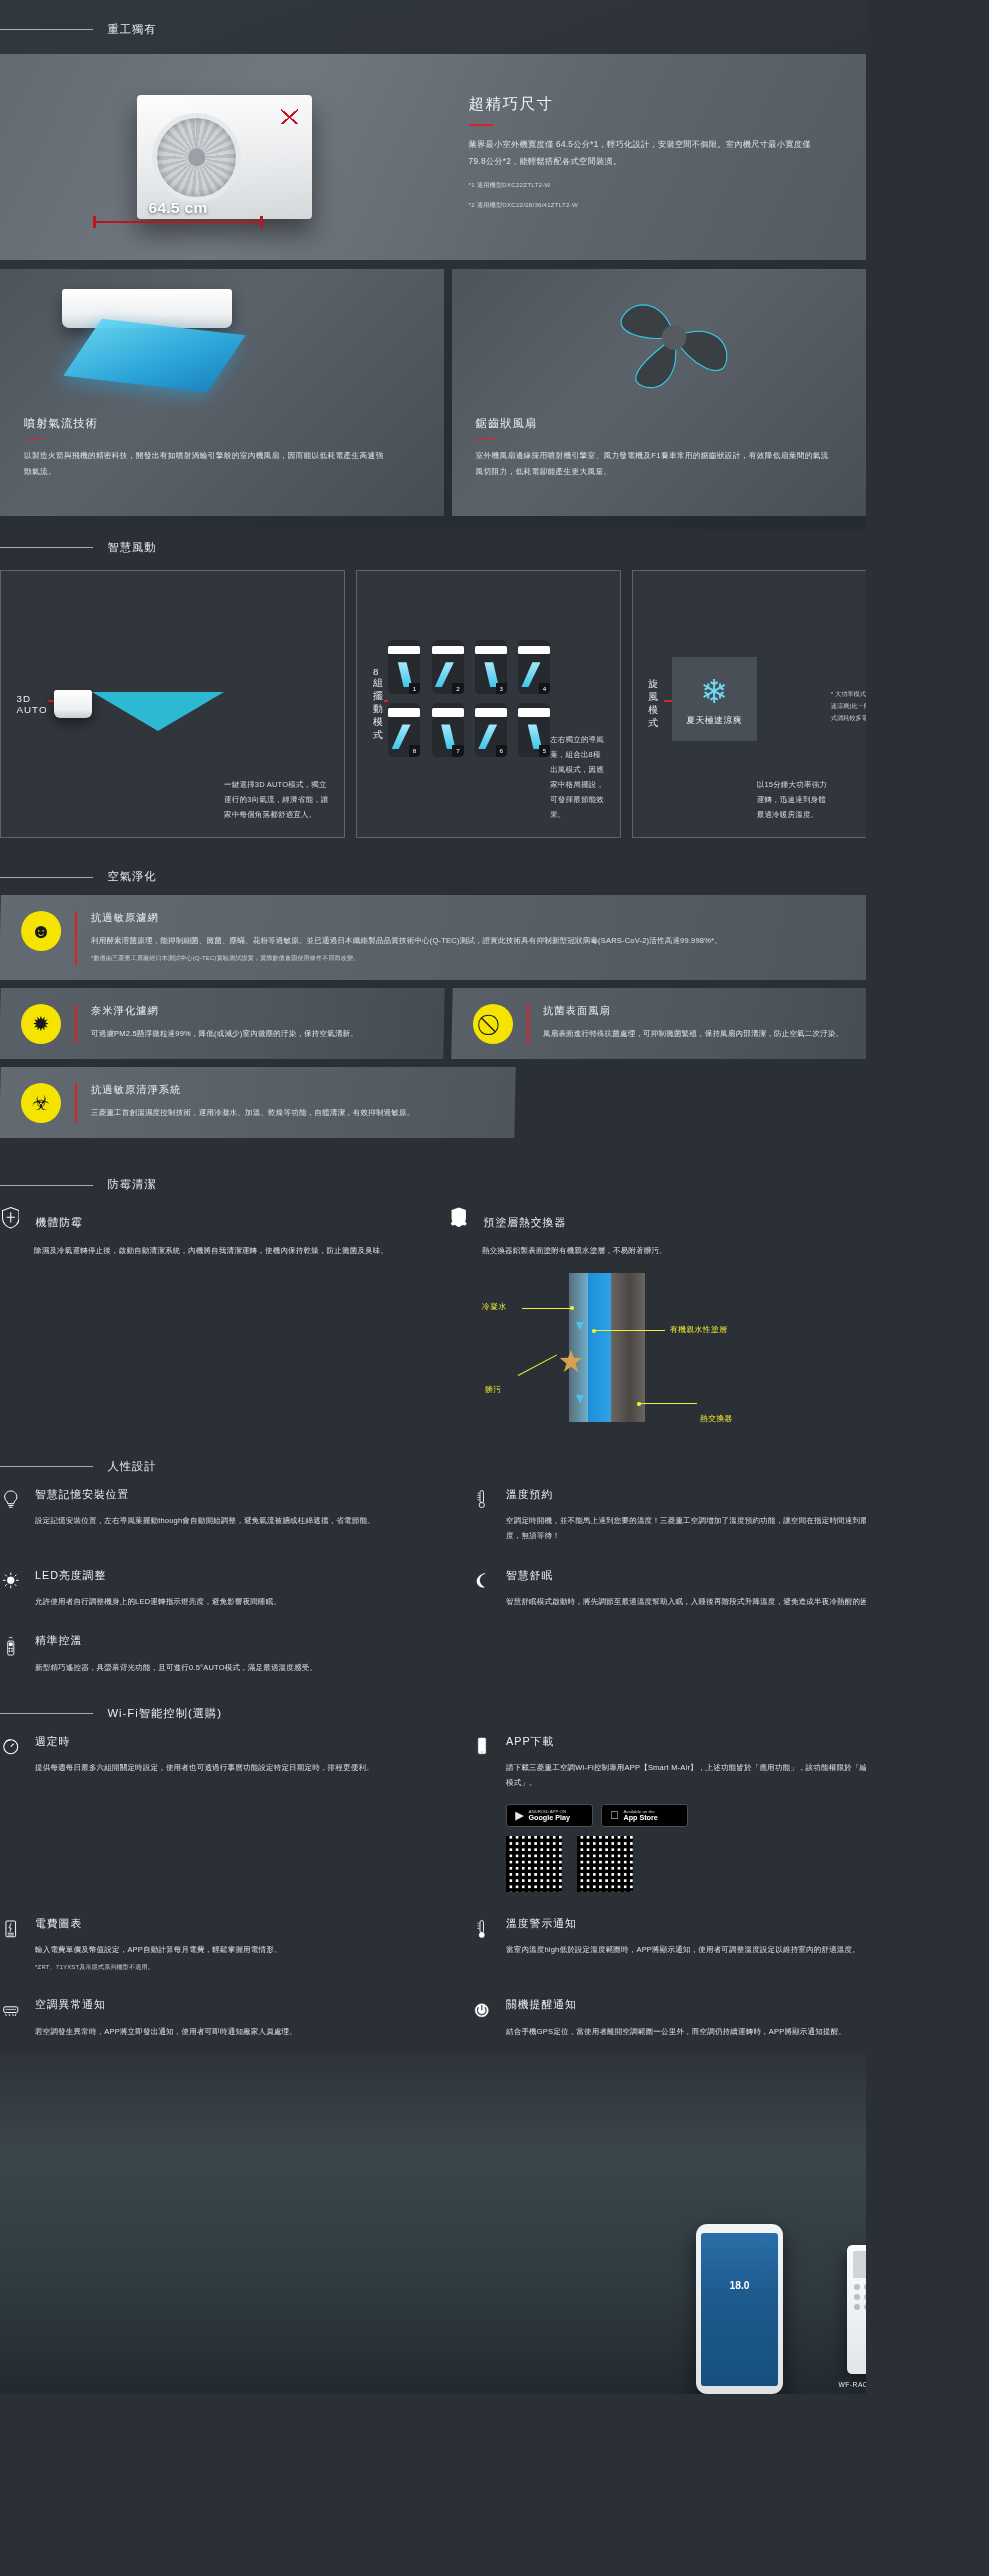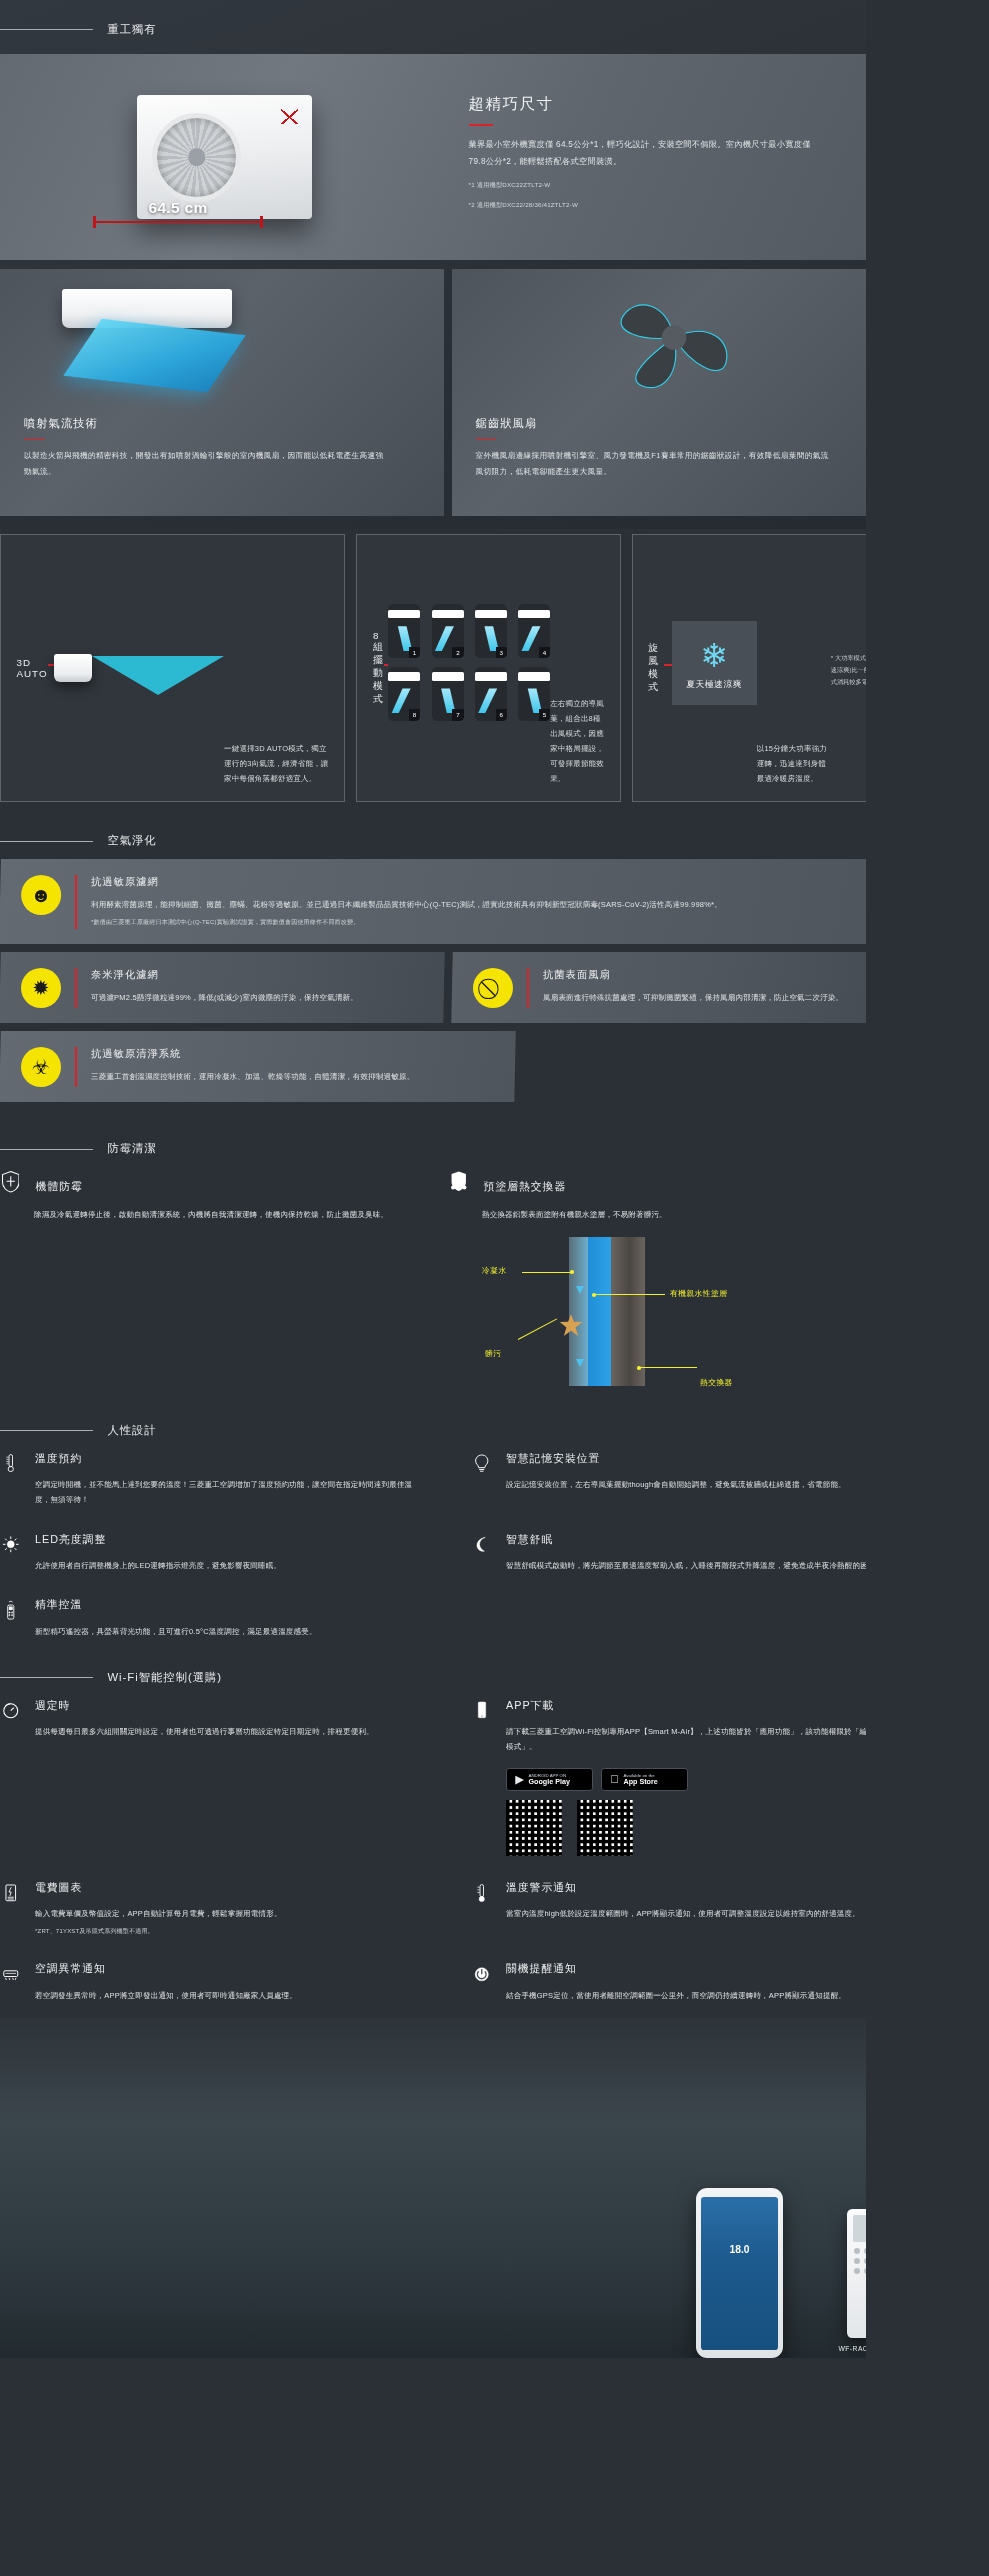--- a/index.html
+++ b/index.html
@@ -333,20 +333,24 @@
           <div class="ftitle">鋸齒狀風扇</div>
           <div class="redline"></div>
           <div class="fbody">室外機風扇邊緣採用噴射機引擎室、風力發電機及F1賽車常用的鋸齒狀設計，有效降低扇葉間的氣流風切阻力，低耗電卻能產生更大風量。</div>
         </div>
       </div>
     </div>
     <div class="pad-b"></div>
   </section>
 
   <section>
+    <div class="sec-head">
+      <span class="rule"></span>
+      <h2>智慧風動</h2>
+    </div>
     <div class="panel-row">
 
       <div class="panel">
         <h3>3D AUTO</h3>
         <div class="redline"></div>
         <div class="ac-unit-sm"></div>
         <div class="floor-cone"></div>
         <div class="cap">一鍵選擇3D AUTO模式，獨立運行的3向氣流，經濟省能，讓家中每個角落都舒適宜人。</div>
       </div>
 
@@ -537,41 +541,41 @@
     <div class="sec-head">
       <span class="rule"></span>
       <h2>人性設計</h2>
     </div>
     <div class="feat-grid">
 
 
       <div class="feat">
         <span class="ic">
           <svg viewBox="0 0 40 44">
+              <path d="M20 3 C11 3 6 10 6 17 C6 24 13 26 13 32 H27 C27 26 34 24 34 17 C34 10 29 3 20 3Z" fill="none" stroke="#fff" stroke-width="2.2"></path>
+              <path d="M14 36 H26 M16 40 H24" stroke="#fff" stroke-width="2.2"></path>
+            </svg>
+        </span>
+        <div class="fc">
+          <h4>智慧記憶安裝位置</h4>
+          <p>設定記憶安裝位置，左右導風葉擺動though會自動開始調整，避免氣流被牆或柱綿遮擋，省電節能。</p>
+        </div>
+      </div>
+
+      <div class="feat">
+        <span class="ic">
+          <svg viewBox="0 0 40 44">
               <rect x="16" y="2" width="8" height="28" rx="4" fill="none" stroke="#fff" stroke-width="2"></rect>
               <circle cx="20" cy="35" r="6" fill="none" stroke="#fff" stroke-width="2"></circle>
               <path d="M10 8 H15 M10 13 H15 M10 18 H15 M10 23 H15" stroke="#fff" stroke-width="1.6"></path>
             </svg>
         </span>
         <div class="fc">
           <h4>溫度預約</h4>
           <p>空調定時開機，並不能馬上達到您要的溫度！三菱重工空調增加了溫度預約功能，讓空間在指定時間達到最佳溫度，無須等待！</p>
-        </div>
-      </div>
-
-      <div class="feat">
-        <span class="ic">
-          <svg viewBox="0 0 40 44">
-              <path d="M20 3 C11 3 6 10 6 17 C6 24 13 26 13 32 H27 C27 26 34 24 34 17 C34 10 29 3 20 3Z" fill="none" stroke="#fff" stroke-width="2.2"></path>
-              <path d="M14 36 H26 M16 40 H24" stroke="#fff" stroke-width="2.2"></path>
-            </svg>
-        </span>
-        <div class="fc">
-          <h4>智慧記憶安裝位置</h4>
-          <p>設定記憶安裝位置，左右導風葉擺動though會自動開始調整，避免氣流被牆或柱綿遮擋，省電節能。</p>
         </div>
       </div>
 
       <div class="feat">
         <span class="ic">
           <svg viewBox="0 0 40 40">
               <circle cx="20" cy="20" r="8" fill="#fff"></circle>
               <path d="M20 2 V8 M20 32 V38 M2 20 H8 M32 20 H38 M7 7 L11 11 M29 29 L33 33 M33 7 L29 11 M11 29 L7 33" stroke="#fff" stroke-width="2.2"></path>
             </svg>
         </span>
@@ -600,21 +604,21 @@
               <path d="M16 3 C18 1 22 1 24 3" stroke="#fff" stroke-width="2" fill="none"></path>
               <rect x="16" y="14" width="8" height="7" fill="#fff"></rect>
               <circle cx="17" cy="27" r="1.6" fill="#fff"></circle>
               <circle cx="23" cy="27" r="1.6" fill="#fff"></circle>
               <circle cx="17" cy="33" r="1.6" fill="#fff"></circle>
               <circle cx="23" cy="33" r="1.6" fill="#fff"></circle>
             </svg>
         </span>
         <div class="fc">
           <h4>精準控溫</h4>
-          <p>新型精巧遙控器，具螢幕背光功能，且可進行0.5°C溫度調控，滿足最適溫度感受。</p>
+          <p>新型精巧遙控器，具螢幕背光功能，且可進行0.5°AUTO模式，滿足最適溫度感受。</p>
         </div>
       </div>
 
     </div>
     <div class="sp40"></div>
   </section>
 
   <section>
     <div class="sec-head">
       <span class="rule"></span>

